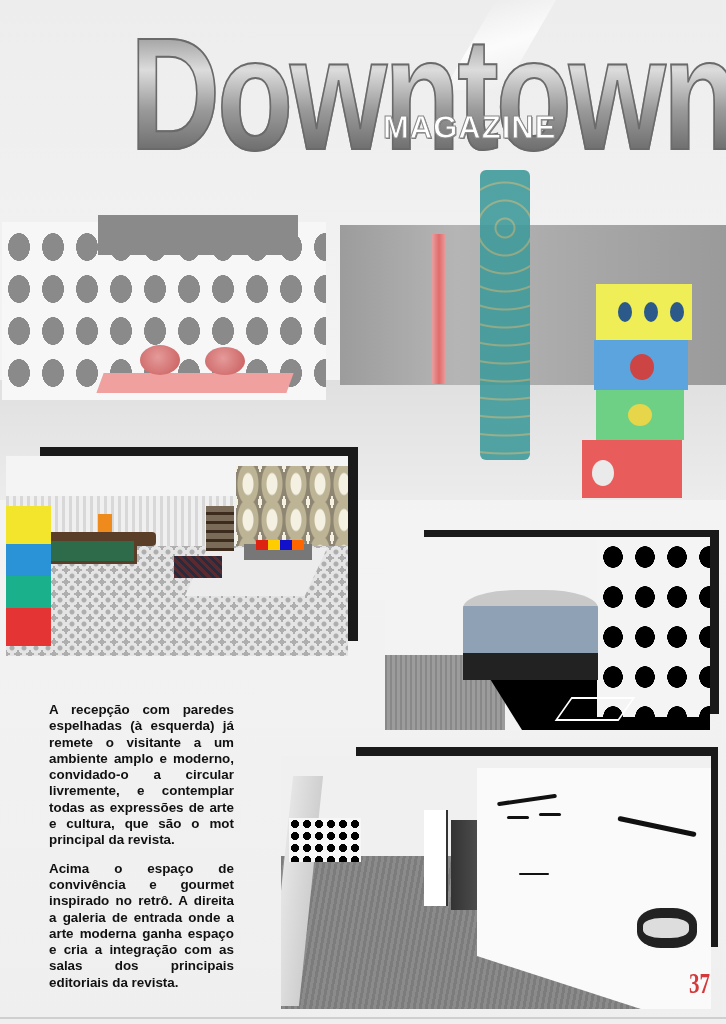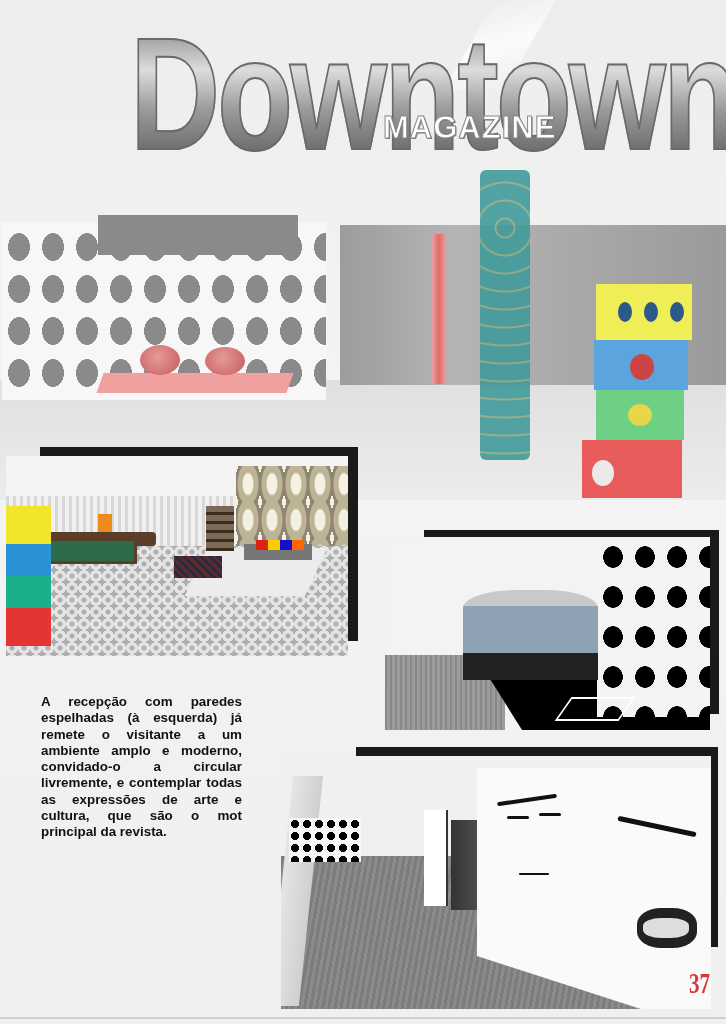--- a/index.html
+++ b/index.html
@@ -68,21 +68,21 @@
   #p3-floor{left:0;top:100px;width:430px;height:153px;background:repeating-linear-gradient(100deg,#7c7c7c 0 3px,#8b8b8b 3px 6px);clip-path:polygon(0 0,55% 0,100% 100%,0 100%);}
   #p3-polka{left:8px;top:62px;width:72px;height:44px;background-color:#f7f7f7;background-image:radial-gradient(circle 4px,#000 95%,transparent 100%);background-size:12px 12px;}
   #p3-faces{left:196px;top:12px;width:234px;height:241px;background:#fafafa;clip-path:polygon(0 0,100% 0,100% 100%,70% 100%,0 78%);}
   #p3-panel{left:143px;top:54px;width:22px;height:96px;background:#fff;border-right:2px solid #333;}
   #p3-door{left:170px;top:64px;width:36px;height:90px;background:linear-gradient(90deg,#333,#555);}
   #p3-rail{left:0;top:20px;width:30px;height:230px;background:linear-gradient(90deg,#e5e5e5,#cfcfcf);transform:skewX(-6deg);}
   .face-line{position:absolute;background:#111;border-radius:3px;}
   #page-number{left:689px;top:968px;font-family:"Liberation Serif",serif;font-size:30px;font-weight:bold;color:#d43a3a;line-height:30px;transform:scaleX(.7);transform-origin:left top;}
   
   #body{left:37px;top:690px;width:209px;font-size:13.4px;line-height:16.3px;font-weight:bold;color:#111;text-align:justify;text-align-last:left;}
-  #body p{margin:4px;}
+  #body p{margin:12px;}
   
   #bottom-rule{left:0;top:1017px;width:726px;height:2px;background:#cfcfcf;}
 </style>
 </head>
 <body>
 
 <div id="bg" class="abs"></div>
 <div id="bg-lightbeam" class="abs"></div>
 <div id="bg-floor" class="abs"></div>
 
@@ -155,15 +155,16 @@
     <div class="face-line" style="left:140px;top:56px;width:80px;height:5px;transform:rotate(12deg);"></div>
     <div class="face-line" style="left:160px;top:140px;width:60px;height:40px;border-radius:40%;background:#222;"></div>
     <div class="face-line" style="left:166px;top:150px;width:46px;height:20px;border-radius:40%;background:#ddd;"></div>
   </div>
 </div>
 
 <div id="page-number" class="abs">37</div>
 
 <div id="body" class="abs">
   <p>A recepção com paredes espelhadas (à esquerda) já remete o visitante a um ambiente amplo e moderno, convidado-o a circular livremente,  e contemplar todas as expressões de arte e cultura, que são o mot principal da revista.</p>
+  <p>Acima o espaço de convivência e gourmet inspirado no retrô. A direita a galeria de entrada onde a arte moderna ganha espaço e cria a integração com as salas dos principais editoriais da revista.</p>
 </div>
 
 <div id="bottom-rule" class="abs"></div>
 
 </body></html>

